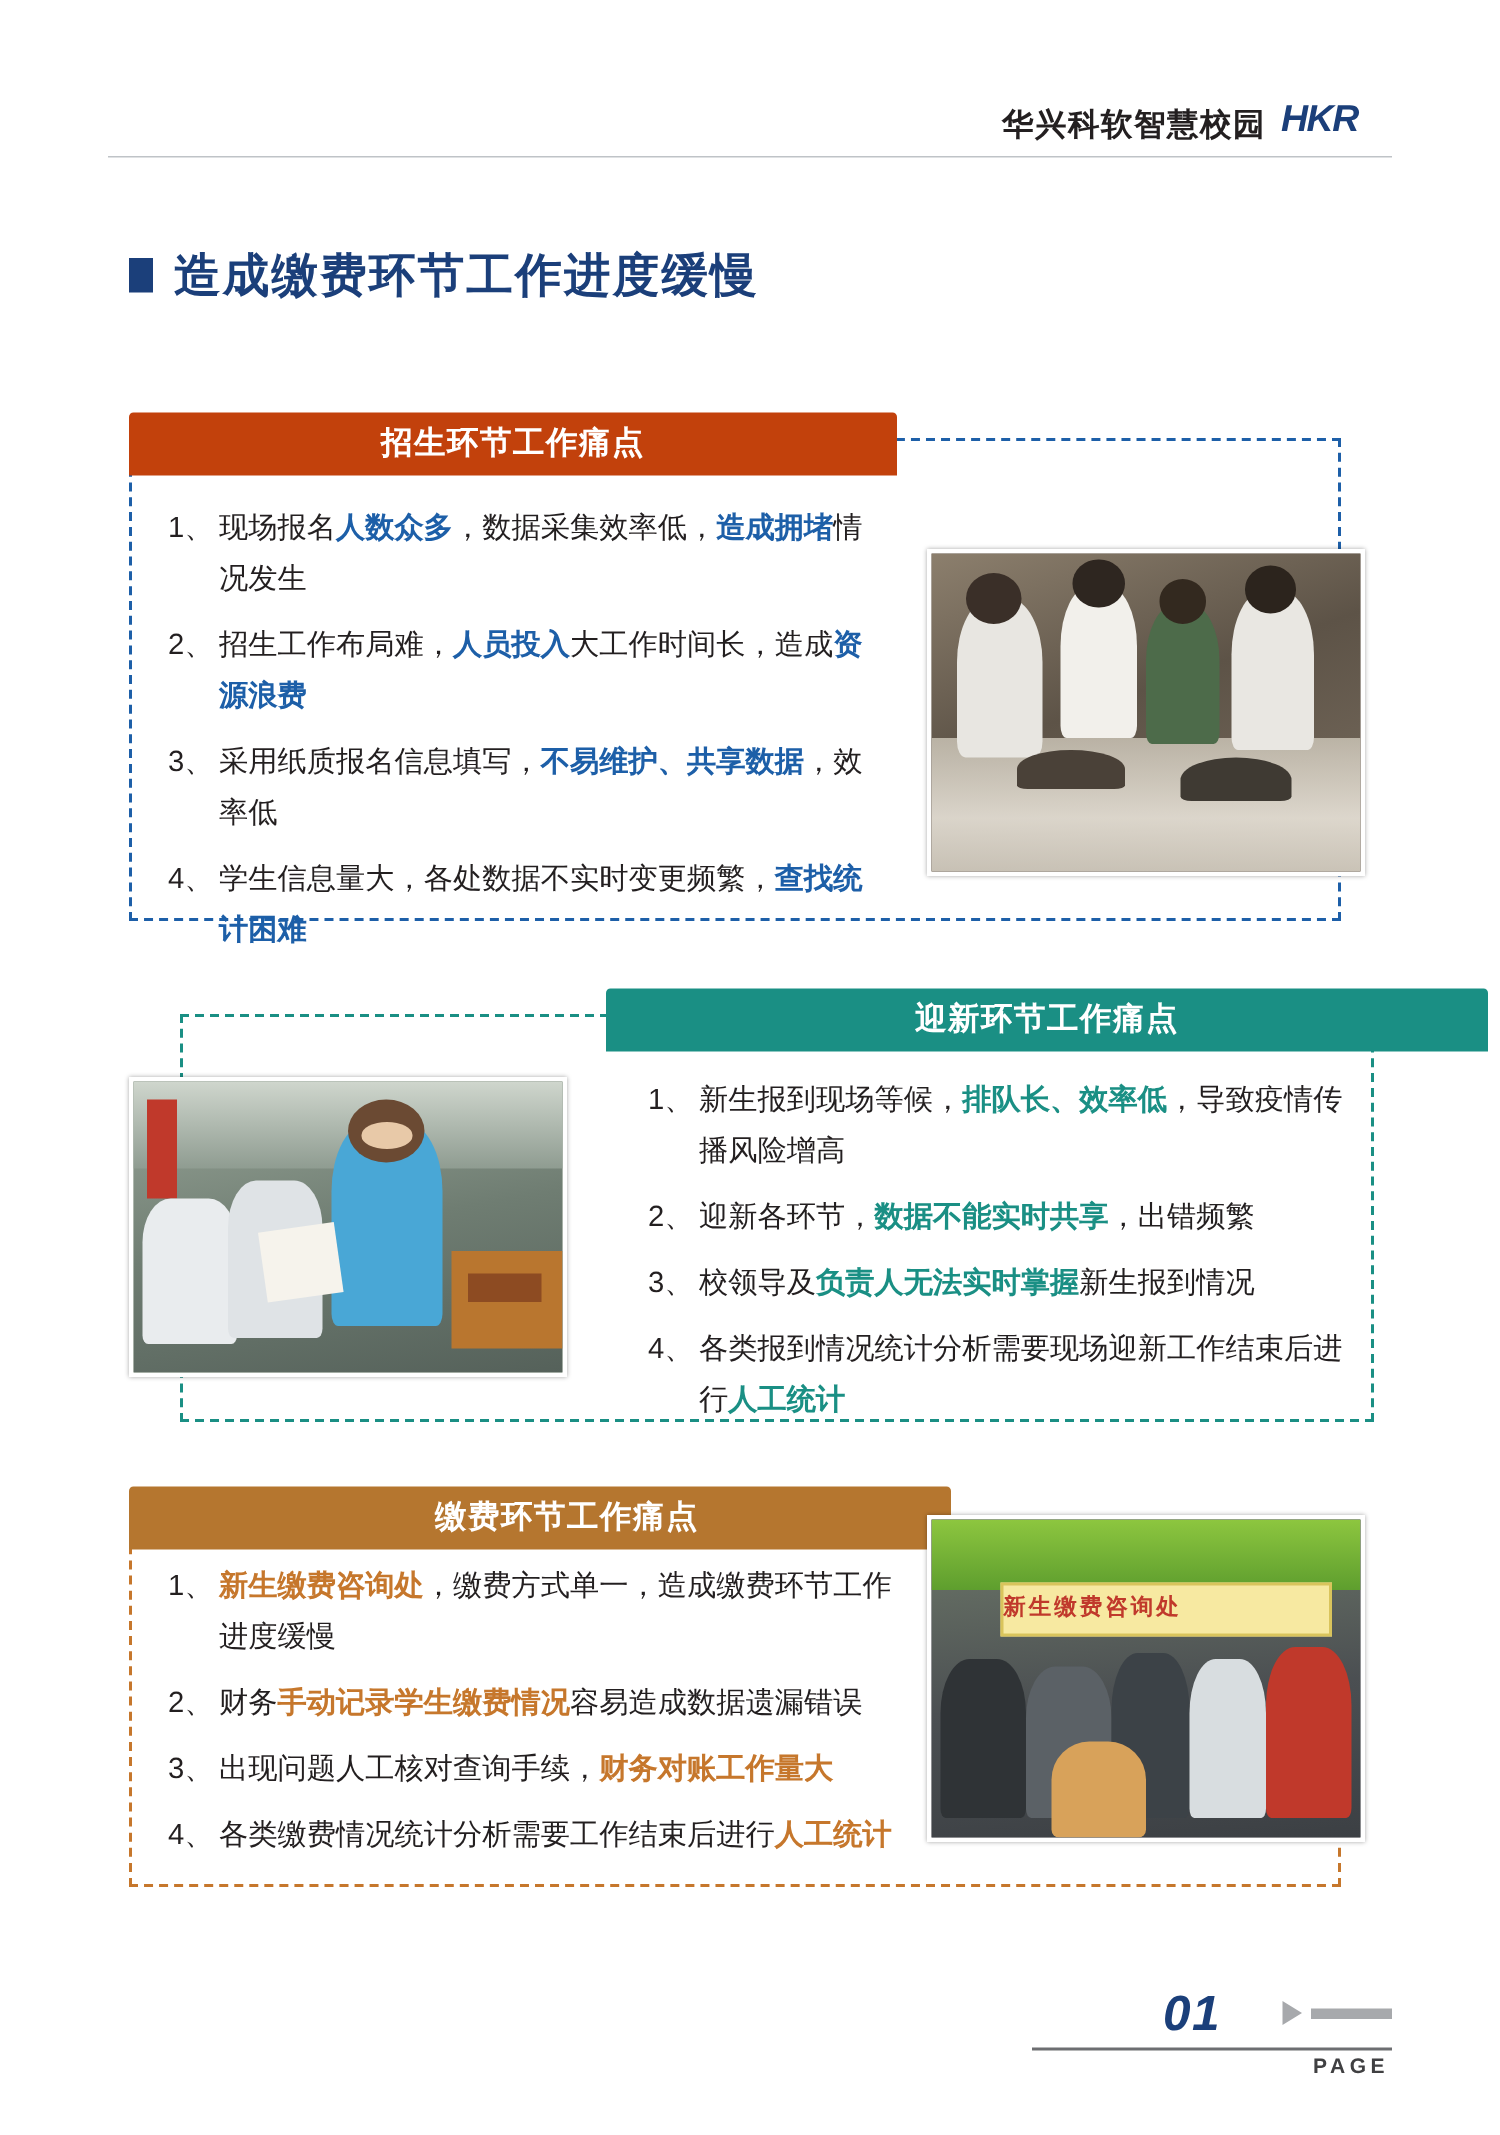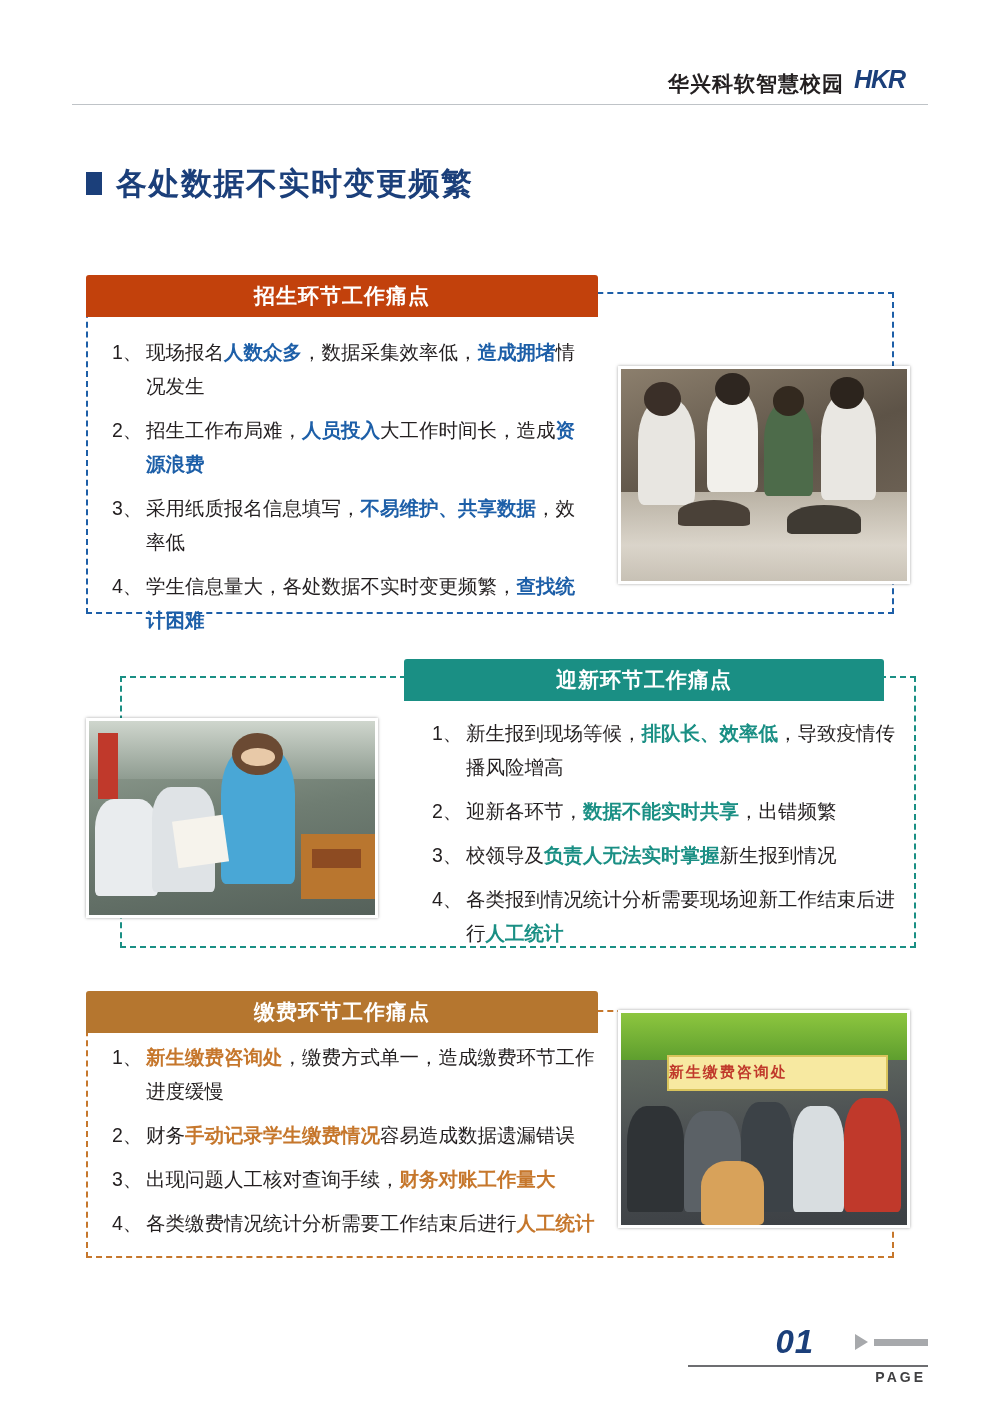--- a/index.html
+++ b/index.html
@@ -199,21 +199,21 @@
 <div class="header">
   <div class="header-title">华兴科软智慧校园</div>
   <div class="logo">
     <div class="logo-red"></div>
     <div class="logo-text">HKR</div>
   </div>
 </div>
 
 <div class="page-title-row">
   <div class="title-square"></div>
-  <div class="page-title">各处数据不实时变更频繁</div>
+  <div class="page-title">造成缴费环节工作进度缓慢</div>
 </div>
 
 <div class="section">
   <div class="dashbox" style="left:86px; top:292px; width:808px; height:322px; border-color:#1d5fa8;"></div>
   <div class="band" style="left:86px; top:275px; width:512px; background:#c2410c;">招生环节工作痛点</div>
 
   <ul class="list" style="left:112px; top:335px; width:480px;">
     <li>
       <span class="num">1、</span>
       <span class="txt">现场报名<span class="hl-blue">人数众多</span>，数据采集效率低，<span class="hl-blue">造成拥堵</span>情况发生</span>
@@ -243,21 +243,21 @@
     <div class="layer" style="left:53%;top:8%;width:11%;height:14%;background:#33291f;border-radius:50%;"></div>
     <div class="layer" style="left:70%;top:12%;width:19%;height:50%;background:#e9e7e2;border-radius:40% 40% 8% 8%;"></div>
     <div class="layer" style="left:73%;top:4%;width:12%;height:15%;background:#2c241d;border-radius:50%;"></div>
     <div class="layer" style="left:20%;top:62%;width:25%;height:12%;background:#4a4138;border-radius:50% 50% 10% 10%;"></div>
     <div class="layer" style="left:58%;top:64%;width:26%;height:14%;background:#3f3a33;border-radius:50% 50% 10% 10%;"></div>
   </div>
 </div>
 
 <div class="section">
   <div class="dashbox" style="left:120px; top:676px; width:796px; height:272px; border-color:#1a8f84;"></div>
-  <div class="band" style="left:404px; top:659px; width:480px; background:#1a8f84;">迎新环节工作痛点</div>
+  <div class="band" style="left:404px; top:659px; width:588px; background:#1a8f84;">迎新环节工作痛点</div>
 
   <ul class="list" style="left:432px; top:716px; width:470px;">
     <li>
       <span class="num">1、</span>
       <span class="txt">新生报到现场等候，<span class="hl-teal">排队长、效率低</span>，导致疫情传播风险增高</span>
     </li>
     <li>
       <span class="num">2、</span>
       <span class="txt">迎新各环节，<span class="hl-teal">数据不能实时共享</span>，出错频繁</span>
     </li>
@@ -281,21 +281,21 @@
     <div class="layer" style="left:2%;top:40%;width:22%;height:50%;background:#e9ecee;border-radius:30% 30% 6% 6%;"></div>
     <div class="layer" style="left:22%;top:34%;width:22%;height:54%;background:#dfe3e6;border-radius:30% 30% 6% 6%;"></div>
     <div class="layer" style="left:74%;top:58%;width:26%;height:34%;background:#b9762f;"></div>
     <div class="layer" style="left:78%;top:66%;width:17%;height:10%;background:#8d4b22;"></div>
     <div class="layer" style="left:30%;top:50%;width:18%;height:24%;background:#f6f3ec;transform:rotate(-8deg);"></div>
   </div>
 </div>
 
 <div class="section">
   <div class="dashbox" style="left:86px; top:1010px; width:808px; height:248px; border-color:#c6772c;"></div>
-  <div class="band" style="left:86px; top:991px; width:512px; background:#b5762f;">缴费环节工作痛点</div>
+  <div class="band" style="left:86px; top:991px; width:512px; background:#b5762f;padding-left:36px;">缴费环节工作痛点</div>
 
   <ul class="list" style="left:112px; top:1040px; width:490px;">
     <li>
       <span class="num">1、</span>
       <span class="txt"><span class="hl-orange">新生缴费咨询处</span>，缴费方式单一，造成缴费环节工作进度缓慢</span>
     </li>
     <li>
       <span class="num">2、</span>
       <span class="txt">财务<span class="hl-orange">手动记录学生缴费情况</span>容易造成数据遗漏错误</span>
     </li>

